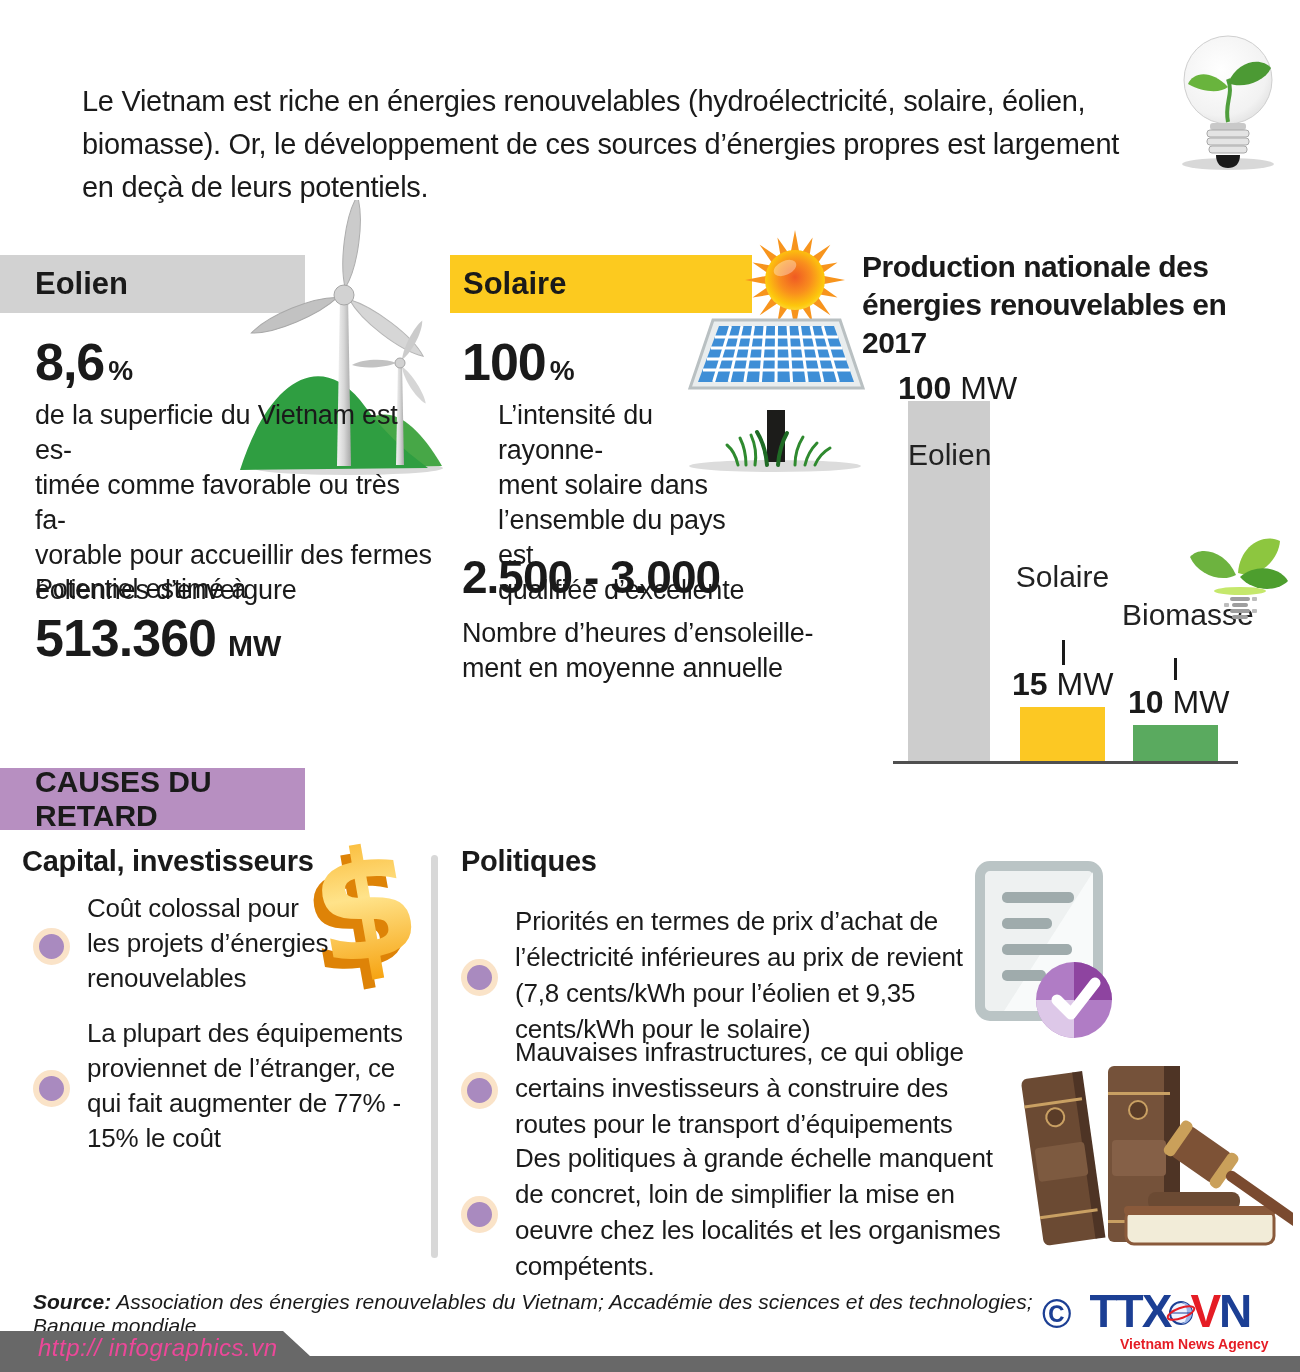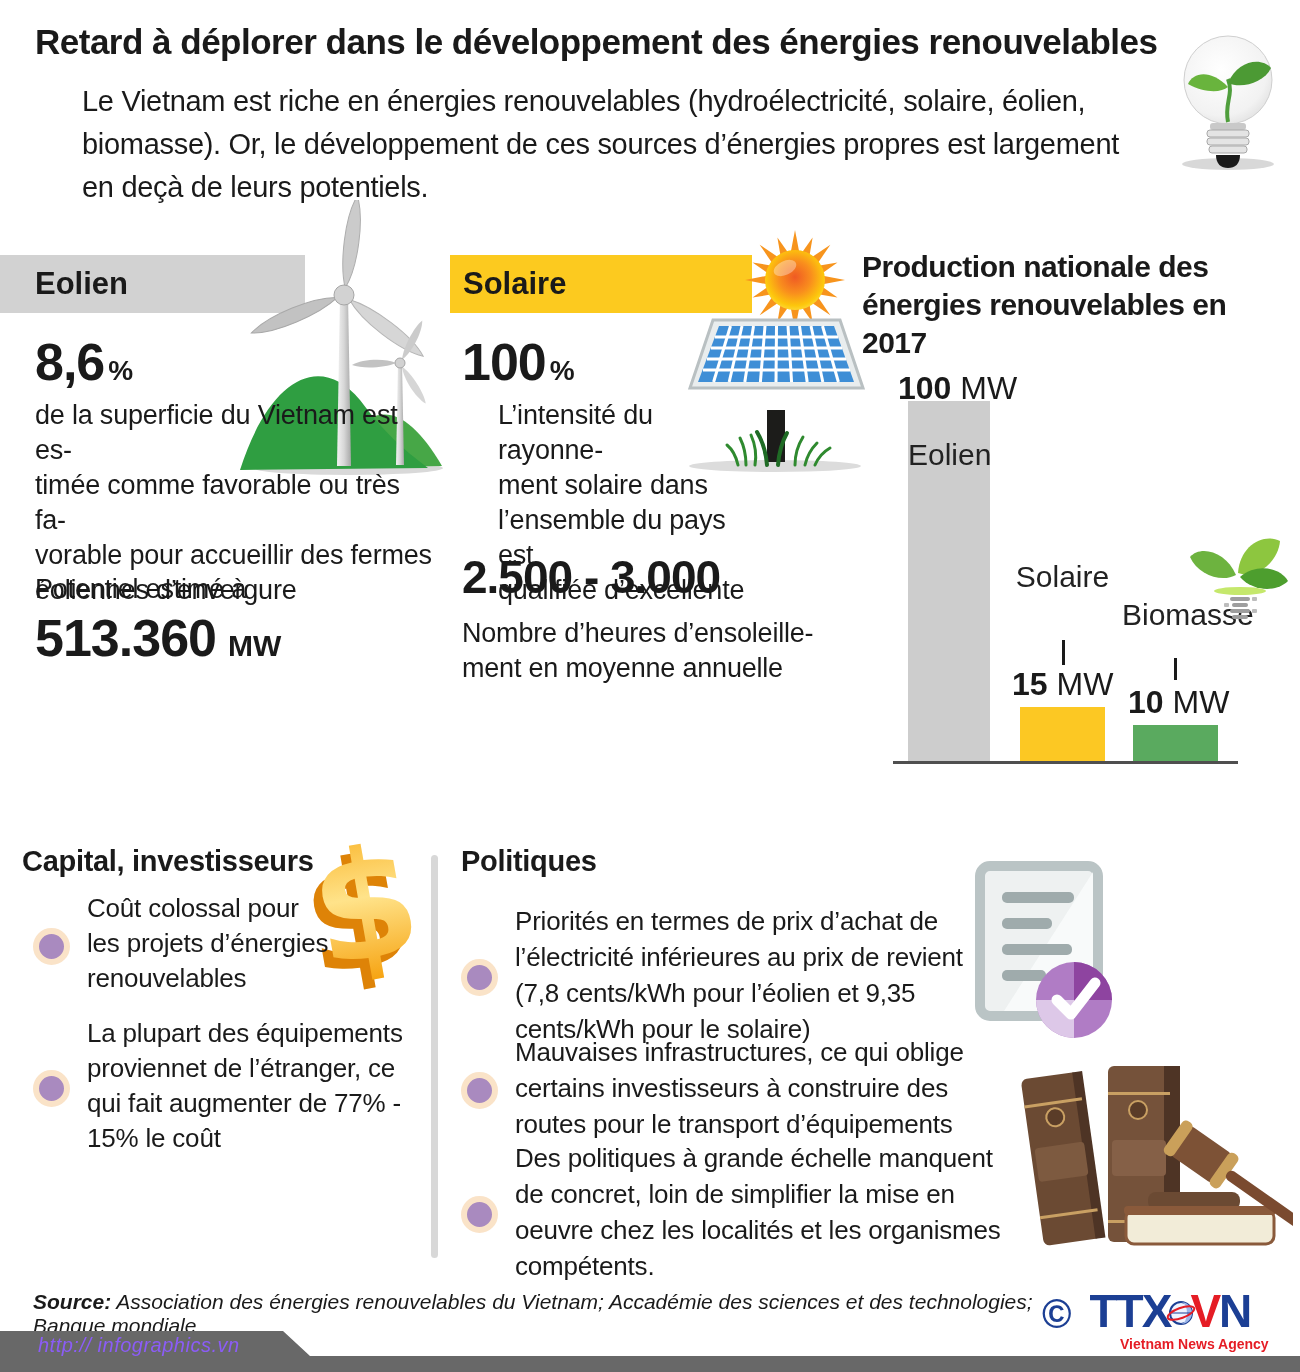--- a/index.html
+++ b/index.html
@@ -19,32 +19,31 @@
   .mw-label b{font-weight:700;}
   .cat-label{font-size:30px;color:#222;}
   .tick{width:3px;background:#1a1a1a;}
   .sec-title{font-size:29px;font-weight:700;letter-spacing:-0.3px;}
   .bullet{position:absolute;display:flex;align-items:center;}
   .dot{flex:0 0 auto;width:25px;height:25px;border-radius:50%;margin-top:5px;}
   .btxt{font-size:26px;line-height:36px;margin-left:17px;letter-spacing:-0.2px;}
   .source{font-size:21px;font-style:italic;}
   .source b{font-weight:700;margin-top:30px;}
   .footer-block{background:#686868;}
-  .url{font-size:20px;font-style:italic;color:#8b5cf6;letter-spacing:0.5px;}
+  .url{font-size:24px;font-style:italic;color:#ec4899;letter-spacing:0.5px;}
   .logo-row{display:flex;align-items:flex-start;}
   .logo-c{font-size:40px;font-weight:700;}
   .logo-letters{font-size:46px;font-weight:900;letter-spacing:-2px;line-height:46px;}
   .logo-sub{font-size:14px;font-weight:700;}
 </style>
 </head>
 <body>
 
 <div class="canvas">
 
-  <div class="abs title" style="left:35px;top:22px;width:1130px;">Retard à déplorer dans le développement des énergies renouvelables</div>
   <div class="abs intro pre" style="left:35px;top:80px;width:1150px;">Le Vietnam est riche en énergies renouvelables (hydroélectricité, solaire, éolien,
 biomasse). Or, le développement de ces sources d’énergies propres est largement
 en deçà de leurs potentiels.</div>
 
   <div class="abs" style="left:1165px;top:25px;">
     <svg width="130" height="145" viewBox="0 0 130 145">
       <defs>
         <radialGradient id="bulbG" cx="42%" cy="38%" r="70%">
           <stop offset="0%" stop-color="#ffffff"></stop>
             <stop offset="75%" stop-color="#f2f2f2"></stop>
@@ -284,20 +283,23 @@
         <rect x="44" y="82" width="16" height="4" rx="2"></rect>
       </g>
       <g fill="#bdbdbd">
         <rect x="64" y="64" width="5" height="4" rx="1"></rect>
         <rect x="64" y="76" width="5" height="4" rx="1"></rect>
         <rect x="36" y="70" width="5" height="4" rx="1"></rect>
       </g>
     </svg>
   </div>
 
+  <div class="abs band" style="left:0;top:768px;width:305px;height:62px;background:#b78fc1;padding-left:35px;box-sizing:border-box;font-size:30px;">
+    <span>CAUSES DU RETARD</span>
+  </div>
 
   <div class="abs" style="left:288px;top:822px;">
     <svg width="130" height="175" viewBox="0 0 130 175">
       <defs>
         <linearGradient id="goldG" x1="0" y1="0" x2="0" y2="1">
           <stop offset="0%" stop-color="#f9b021"></stop>
             <stop offset="45%" stop-color="#ffe38a"></stop>
             <stop offset="100%" stop-color="#f59a00"></stop>
         </linearGradient>
       </defs>

